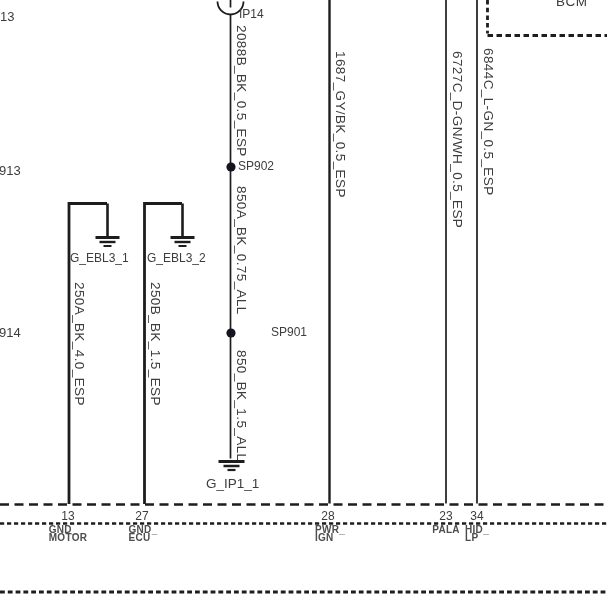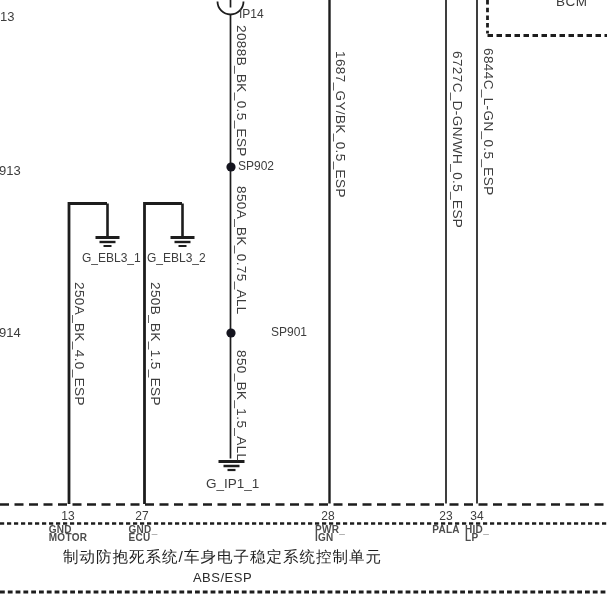--- a/index.html
+++ b/index.html
@@ -89,21 +89,21 @@
   <div class="vlabel" style="left:233px;top:350px;">850_BK_1.5_ALL</div>
   <div class="vlabel" style="left:332px;top:51px;">1687_GY/BK_0.5_ESP</div>
   <div class="vlabel" style="left:449px;top:51px;">6727C_D-GN/WH_0.5_ESP</div>
   <div class="vlabel" style="left:480px;top:48px;">6844C_L-GN_0.5_ESP</div>
   <div class="vlabel" style="left:71px;top:282px;">250A_BK_4.0_ESP</div>
   <div class="vlabel" style="left:147px;top:282px;">250B_BK_1.5_ESP</div>
 
   <div class="hlabel" style="left:238px;top:160px;">SP902</div>
   <div class="hlabel" style="left:238px;top:326px;margin-left:33px;">SP901</div>
 
-  <div class="hlabel" style="left:70px;top:252px;padding-left:12px;">G_EBL3_1</div>
+  <div class="hlabel" style="left:70px;top:252px;">G_EBL3_1</div>
   <div class="hlabel" style="left:147px;top:252px;">G_EBL3_2</div>
   <div class="hlabel" style="left:206px;top:477px;font-size:13.5px;text-align:center;">G_IP1_1</div>
 
   <div class="pin-num" style="left:68px;top:509px;">13</div>
   <div class="pin-num" style="left:142px;top:509px;">27</div>
   <div class="pin-num" style="left:328px;top:509px;">28</div>
   <div class="pin-num" style="left:446px;top:509px;">23</div>
   <div class="pin-num" style="left:477px;top:509px;">34</div>
 
   <div class="pin-fn" style="left:68px;top:526px;">
@@ -120,18 +120,14 @@
   </div>
   <div class="pin-fn" style="left:446px;top:526px;">
     <div>PALA</div>
     <div></div>
   </div>
   <div class="pin-fn" style="left:477px;top:526px;">
     <div>HID_</div>
     <div>LP</div>
   </div>
 
-  <div class="title-block">
-    <div class="title-zh">制动防抱死系统/车身电子稳定系统控制单元</div>
-    <div class="title-en">ABS/ESP</div>
-  </div>
 
 </div>
 
 </body></html>

